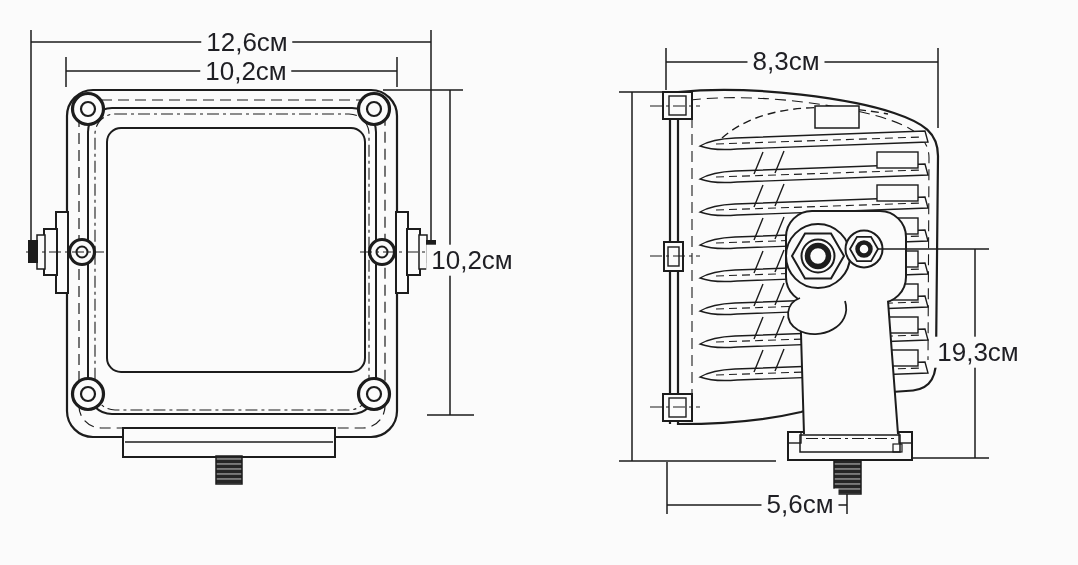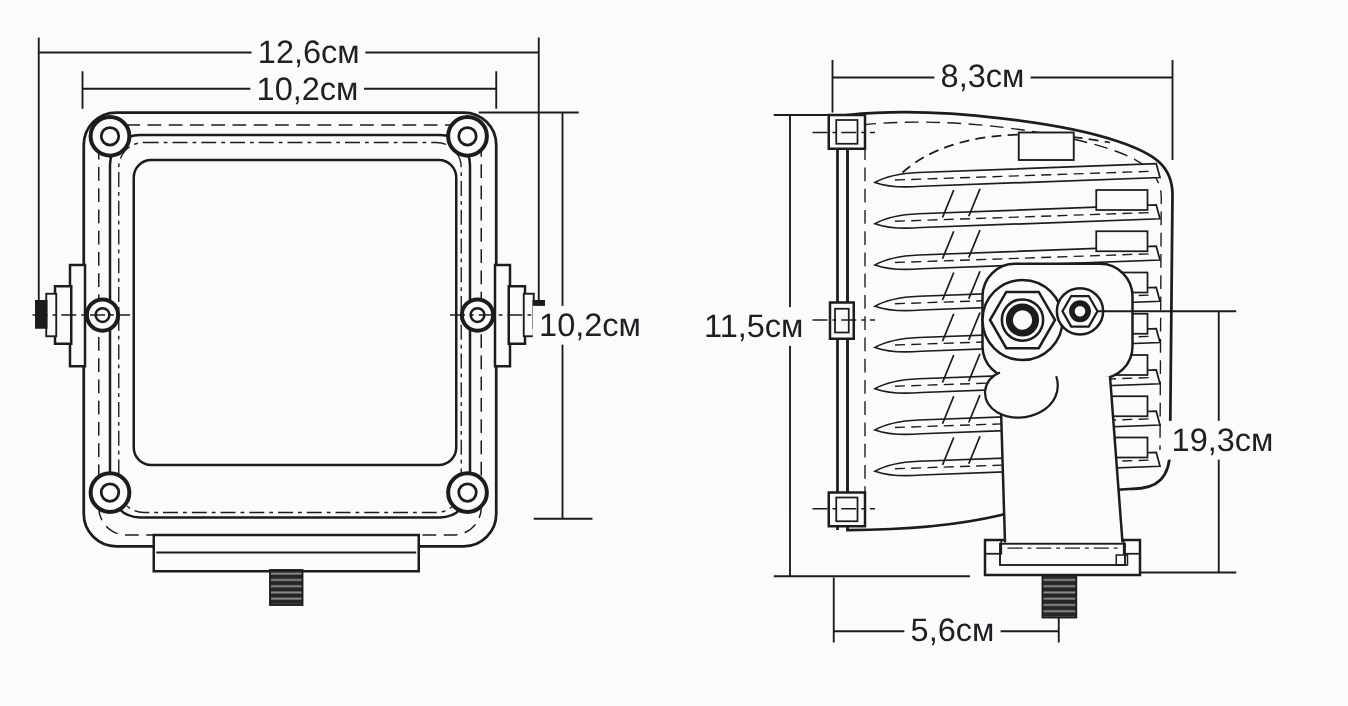--- a/index.html
+++ b/index.html
@@ -215,16 +215,15 @@
       <path d="M878,249 H989 M912,458 H989 M975,249 V458" class="dim"></path>
 
       <path d="M667,462 V514 M847,494 V514 M667,505 H847" class="dim"></path>
     </g>
   </svg>
 
   <div class="dim-label" style="left:247px;top:42px">12,6см</div>
   <div class="dim-label" style="left:246px;top:71px">10,2см</div>
   <div class="dim-label" style="left:472px;top:260px">10,2см</div>
   <div class="dim-label" style="left:786px;top:61px">8,3см</div>
-  <div class="dim-label" style="left:603px;top:261px">11,5см</div>
   <div class="dim-label" style="left:978px;top:352px">19,3см</div>
-  <div class="dim-label" style="left:762px;top:504px">5,6см</div>
+  <div class="dim-label" style="left:800px;top:504px">5,6см</div>
 </div>
 
 </body></html>

